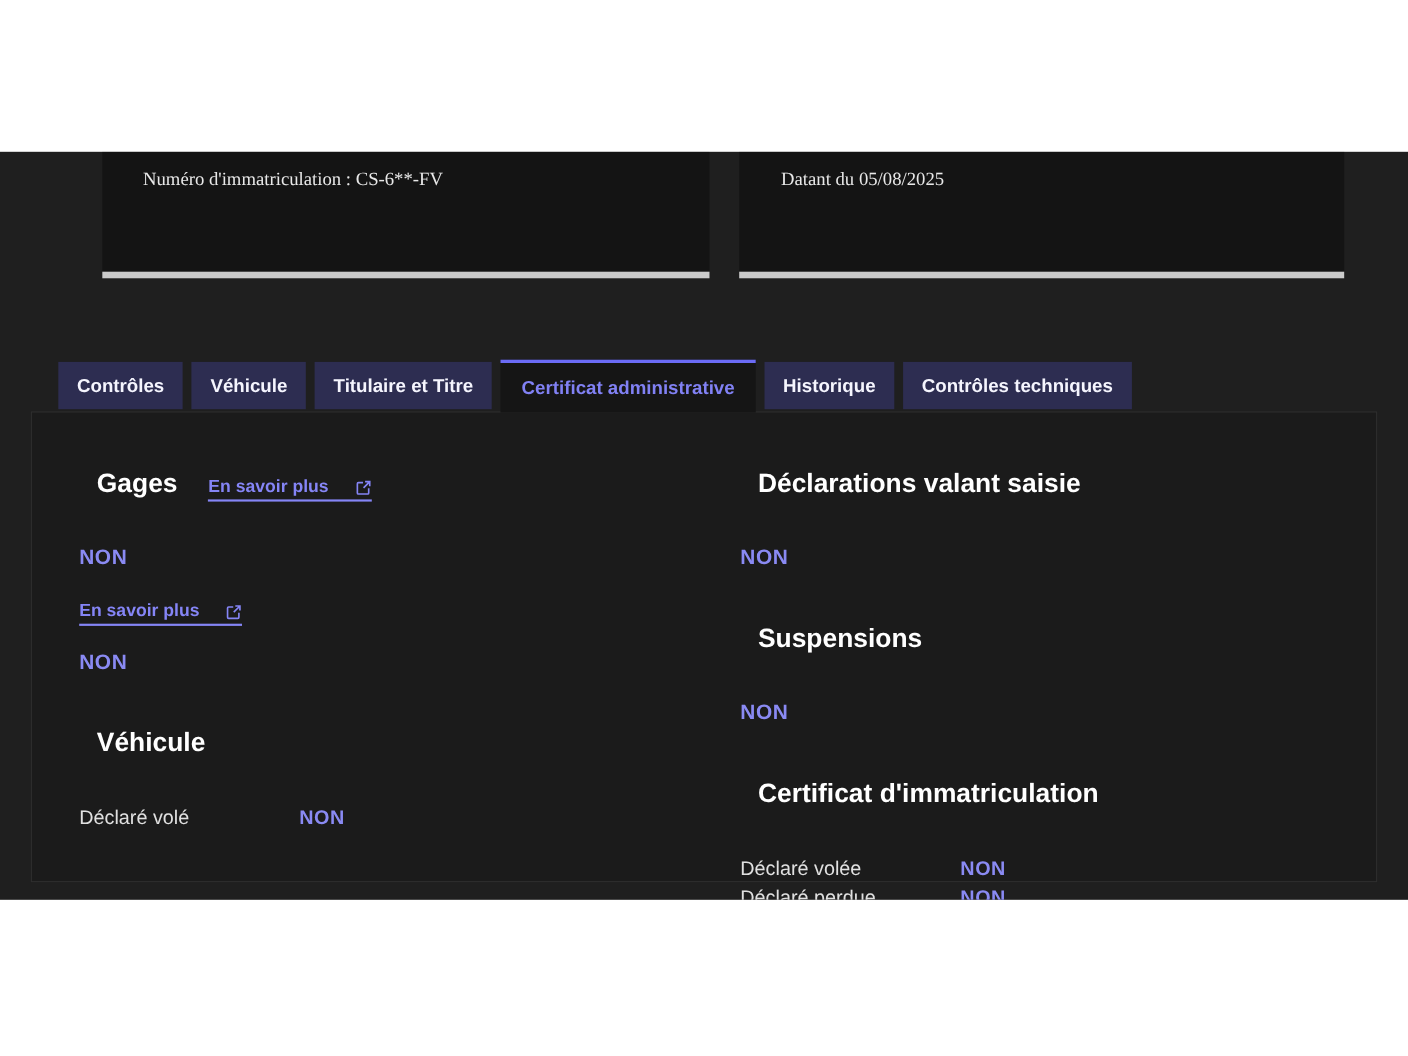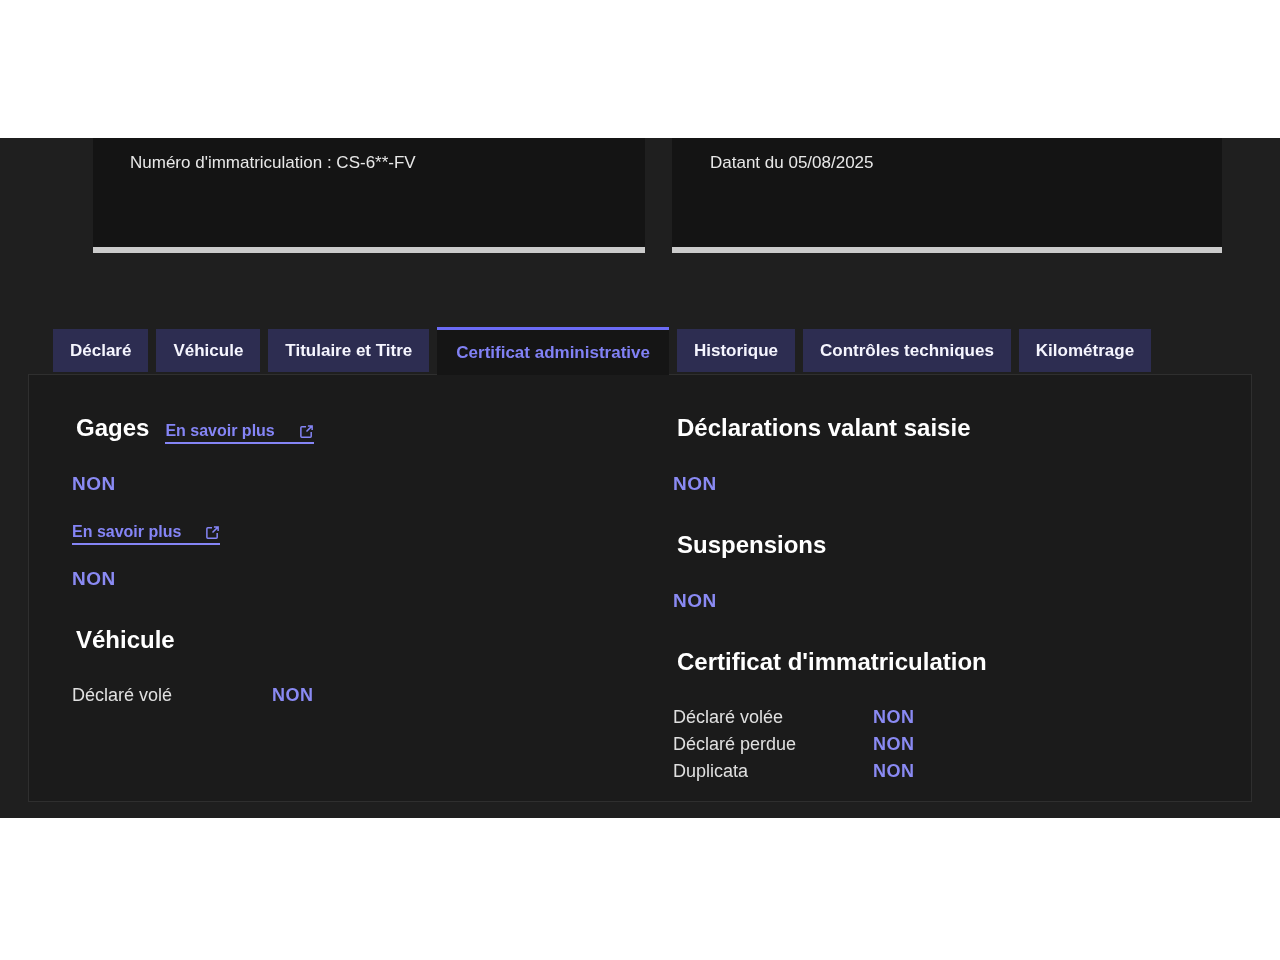--- a/index.html
+++ b/index.html
@@ -10,20 +10,21 @@
     -webkit-font-smoothing:antialiased;
   }
   .viewport {
     position:absolute; left:0; top:138px; width:1280px; height:680px;
     background:#1f1f1f; overflow:hidden;
   }
   
   .card {
     position:absolute; top:0; height:115px; background:#141414;
     border-bottom:6px solid #cbcbcb;
+    font-family:Liberation Serif, serif;
   }
   .card-1 { left:93px;  width:552px; }
   .card-2 { left:672px; width:550px; }
   .card-text {
     padding:13px 10px 0 37px; font-size:17px; line-height:24px; color:#e8e8e8;
   }
   .card-2 .card-text { padding-left:38px; }
 
   
   .tabbar {
@@ -45,21 +46,21 @@
   .panel {
     position:absolute; left:28px; top:236px; width:1224px; height:428px;
     background:#1b1b1b; border:1px solid #2f2f2f; z-index:1;
     padding:31px 20px 0 43px; display:flex;
   }
   .col-left  { width:601px; flex:0 0 601px; }
   .col-right { flex:1; }
 
   .sec-head { display:flex; align-items:baseline; gap:12px; margin:0 0 20px 0; }
   .sec-title {
-    font-size:24px; line-height:36px; font-weight:700; color:#ffffff; margin:4px;
+    font-size:24px; line-height:36px; font-weight:700; color:#ffffff; margin:16px;
   }
   .more-link {
     color:#8585f6; font-size:16px; font-weight:700; text-decoration:none;
     display:inline-flex; align-items:center; gap:24px;
     border-bottom:2px solid #8585f6; padding-bottom:2px; cursor:pointer;
   }
   .more-link svg { display:block; }
   .value {
     color:#8a8af3; font-size:19px; font-weight:700; line-height:28px;
     letter-spacing:.5px; margin:0 0 25px 0;
@@ -76,27 +77,26 @@
 
   <div class="card card-1">
     <div class="card-text">Numéro d'immatriculation : CS-6**-FV</div>
   </div>
 
   <div class="card card-2">
     <div class="card-text">Datant du 05/08/2025</div>
   </div>
 
   <div class="tabbar">
-    <button class="tab">Déclaré</button>
+    <button class="tab">Contrôles</button>
     <button class="tab">Véhicule</button>
     <button class="tab">Titulaire et Titre</button>
     <button class="tab active">Certificat administrative</button>
     <button class="tab">Historique</button>
     <button class="tab">Contrôles techniques</button>
-    <button class="tab">Kilométrage</button>
   </div>
 
   <div class="panel">
 
     <div class="col-left">
 
       <div class="section">
         <div class="sec-head">
           <h3 class="sec-title">Gages</h3>
           <a class="more-link">

